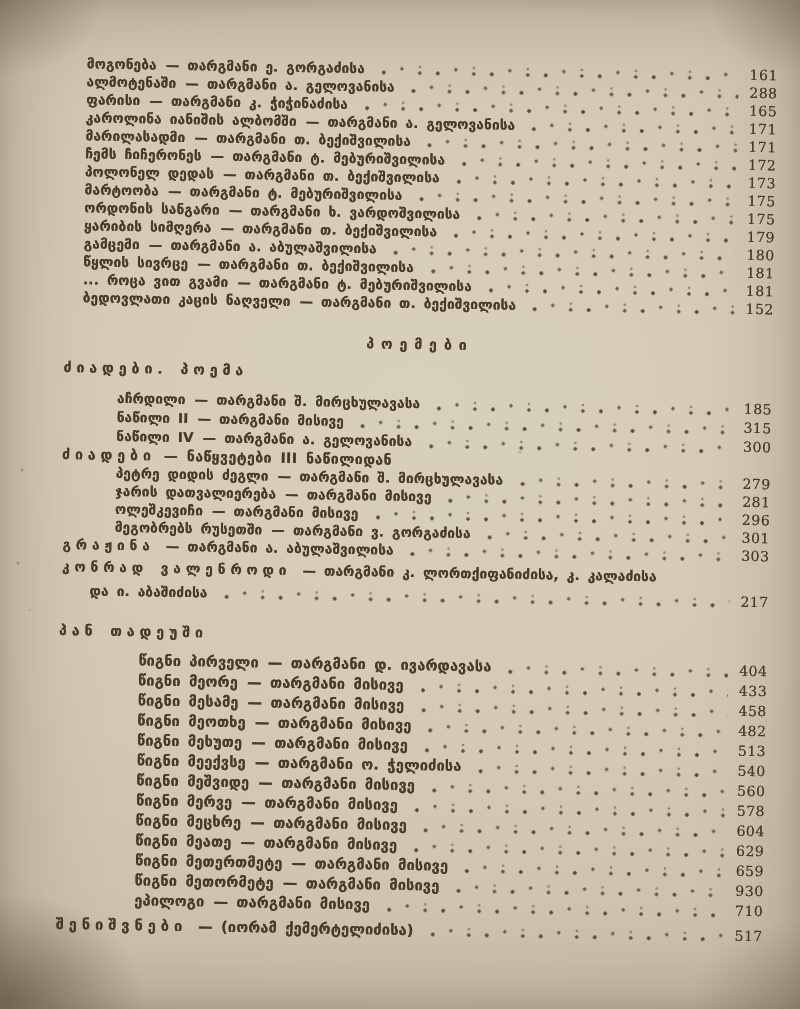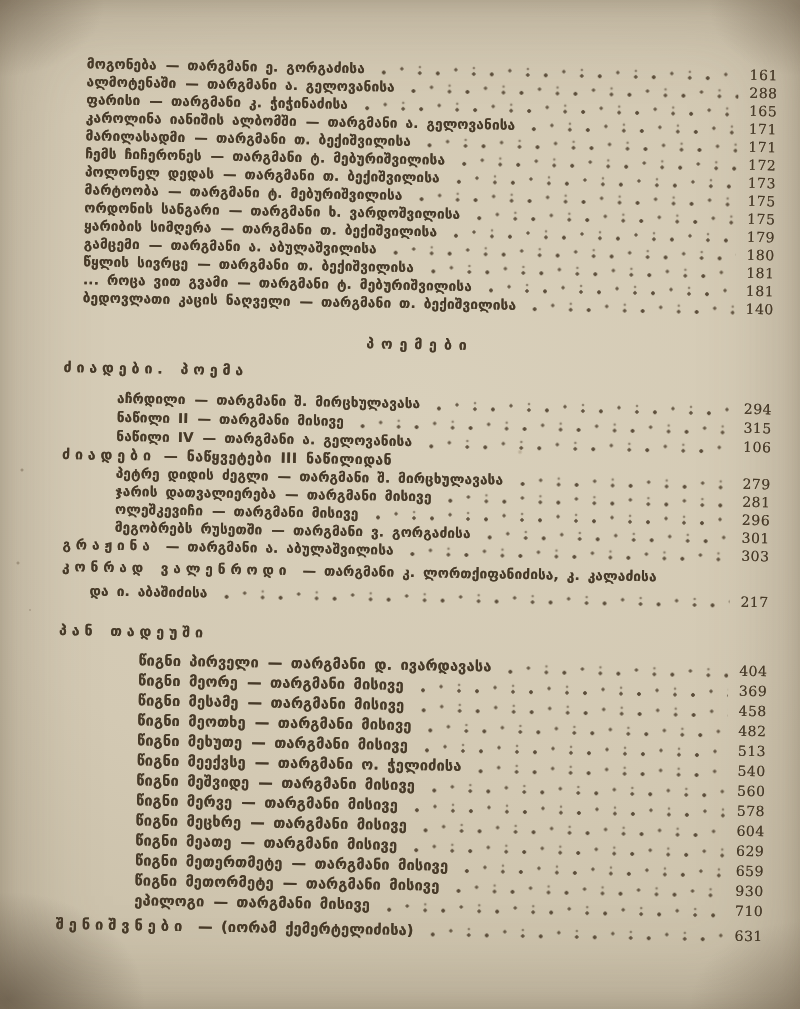--- a/index.html
+++ b/index.html
@@ -137,41 +137,41 @@
     <div class="row top">
       <span class="title">... როცა ვით გვამი</span>
       <span class="tr">— თარგმანი ტ. მებურიშვილისა</span>
       <div class="leader"></div>
       <span class="pg">181</span>
     </div>
     <div class="row top">
       <span class="title">ბედოვლათი კაცის ნაღველი</span>
       <span class="tr">— თარგმანი თ. ბექიშვილისა</span>
       <div class="leader"></div>
-      <span class="pg">140</span>
+      <span class="pg">152</span>
     </div>
     <div class="hdr h-poems"><span class="hdr-main">პოემები</span></div>
     <div class="hdr h-dziady1"><span class="hdr-main">ძიადები. პოემა</span></div>
     <div class="row mid">
       <span class="title">აჩრდილი</span>
       <span class="tr">— თარგმანი შ. მირცხულავასა</span>
       <div class="leader"></div>
-      <span class="pg">294</span>
+      <span class="pg">185</span>
     </div>
     <div class="row mid">
       <span class="title">ნაწილი II</span>
       <span class="tr">— თარგმანი მისივე</span>
       <div class="leader"></div>
       <span class="pg">315</span>
     </div>
     <div class="row mid">
       <span class="title">ნაწილი IV</span>
       <span class="tr">— თარგმანი ა. გელოვანისა</span>
       <div class="leader"></div>
-      <span class="pg">106</span>
+      <span class="pg">300</span>
     </div>
     <div class="hdr h-dziady2"><span class="hdr-main">ძიადები</span><span class="hdr-rest">— ნაწყვეტები III ნაწილიდან</span></div>
     <div class="row mid2">
       <span class="title">პეტრე დიდის ძეგლი</span>
       <span class="tr">— თარგმანი შ. მირცხულავასა</span>
       <div class="leader"></div>
       <span class="pg">279</span>
     </div>
     <div class="row mid2">
       <span class="title">ჯარის დათვალიერება</span>
@@ -210,21 +210,21 @@
     <div class="row pan">
       <span class="title">წიგნი პირველი</span>
       <span class="tr">— თარგმანი დ. ივარდავასა</span>
       <div class="leader"></div>
       <span class="pg">404</span>
     </div>
     <div class="row pan">
       <span class="title">წიგნი მეორე</span>
       <span class="tr">— თარგმანი მისივე</span>
       <div class="leader"></div>
-      <span class="pg">369</span>
+      <span class="pg">433</span>
     </div>
     <div class="row pan">
       <span class="title">წიგნი მესამე</span>
       <span class="tr">— თარგმანი მისივე</span>
       <div class="leader"></div>
       <span class="pg">458</span>
     </div>
     <div class="row pan">
       <span class="title">წიგნი მეოთხე</span>
       <span class="tr">— თარგმანი მისივე</span>
@@ -282,16 +282,16 @@
     <div class="row pan">
       <span class="title">ეპილოგი</span>
       <span class="tr">— თარგმანი მისივე</span>
       <div class="leader"></div>
       <span class="pg">710</span>
     </div>
     <div class="row foot">
       <span class="title spaced">შენიშვნები</span>
       <span class="tr">— (იორამ ქემერტელიძისა)</span>
       <div class="leader"></div>
-      <span class="pg">631</span>
+      <span class="pg">517</span>
     </div>
   </div>
 <div class="vignette"></div>
 
 </body></html>

